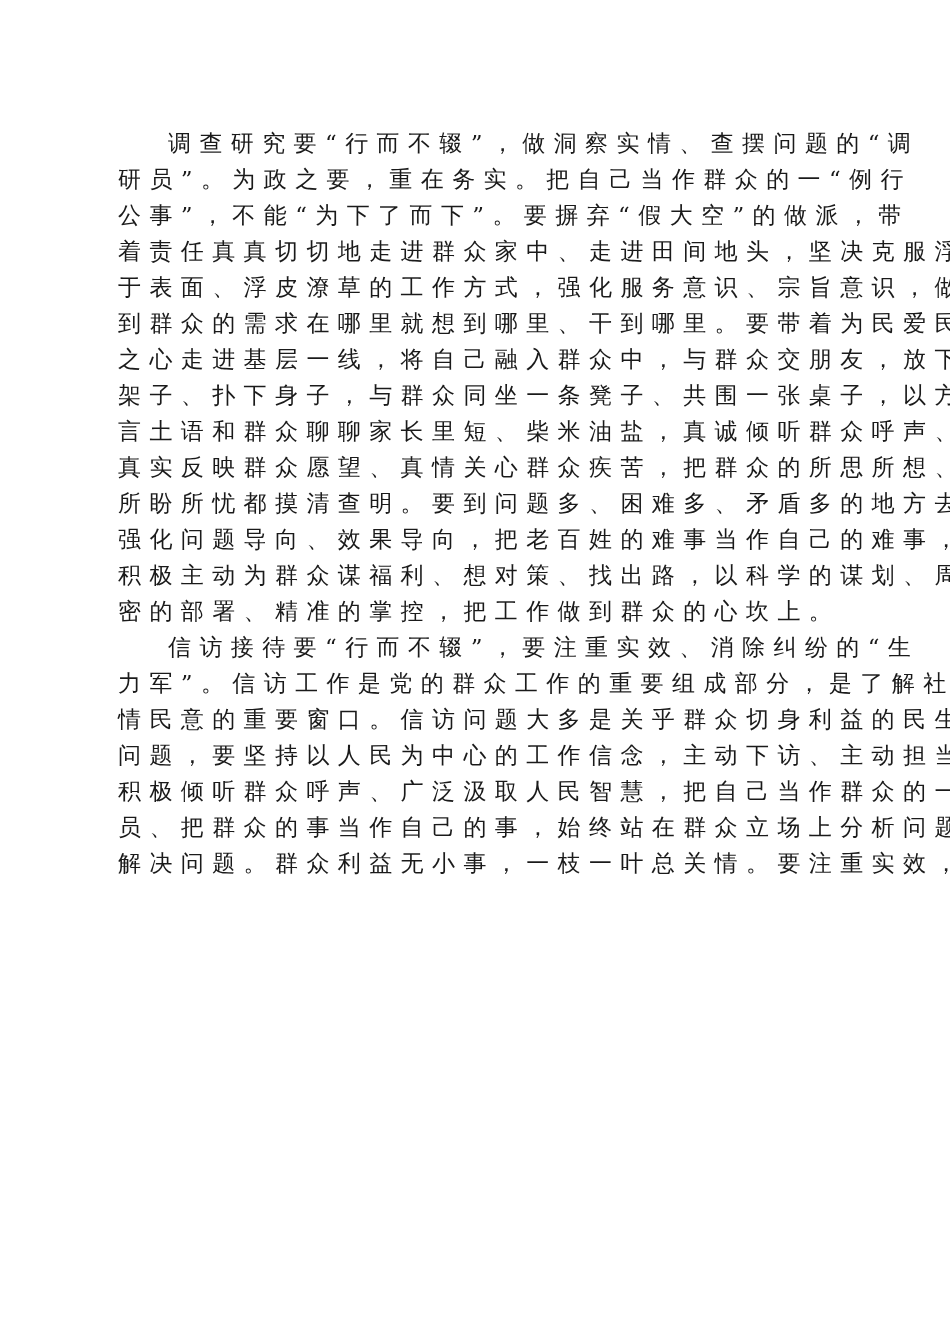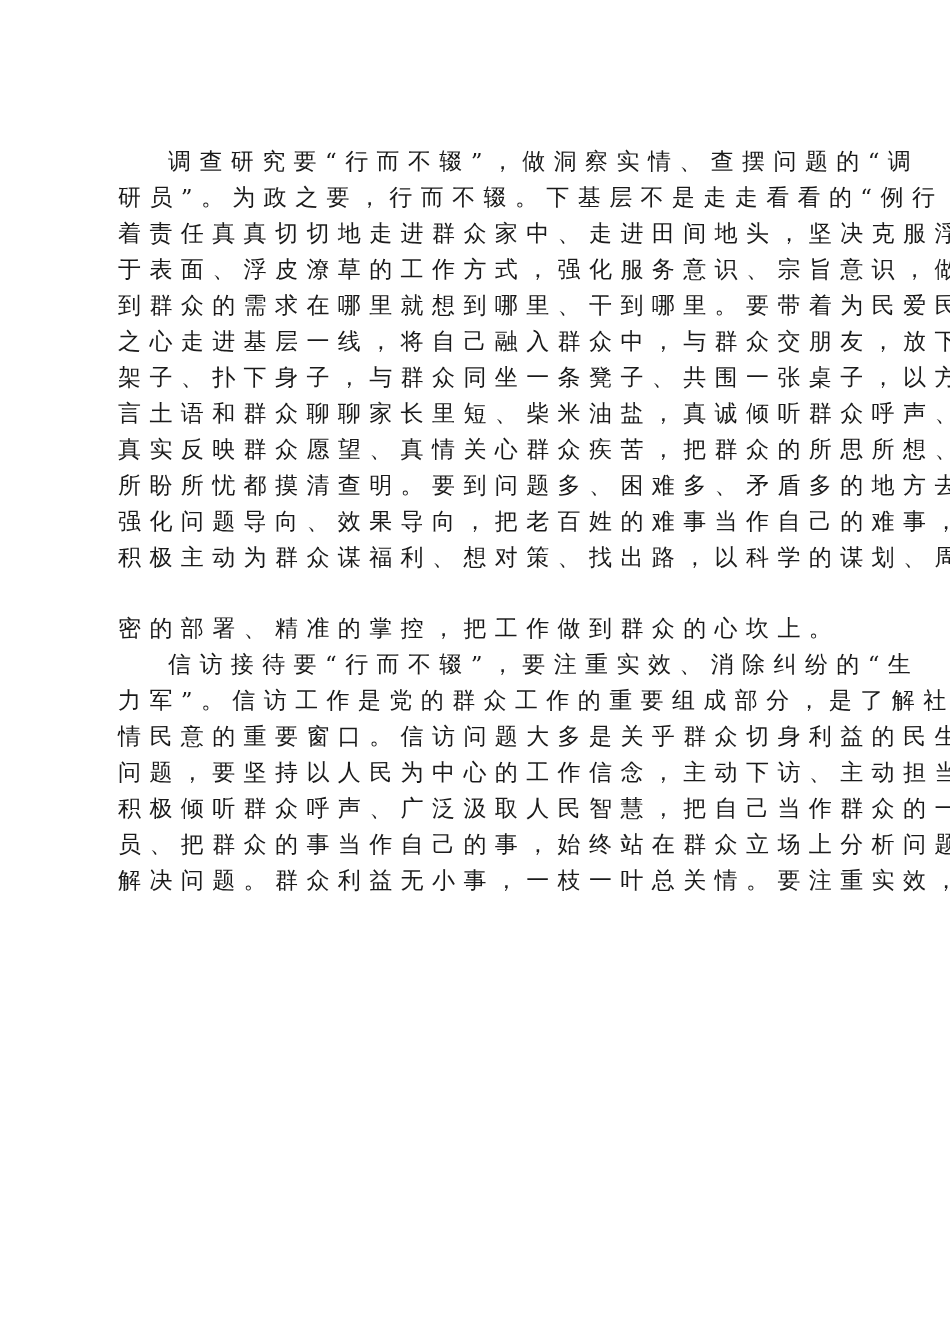--- a/index.html
+++ b/index.html
@@ -9,21 +9,21 @@
   }
   body {
     width: 950px;
     height: 1344px;
     position: relative;
     overflow: hidden;
   }
   .page {
     position: absolute;
     left: 118px;
-    top: 143px;
+    top: 125px;
     width: 704px;
   }
   .para {
     margin: 0;
     font-family: "DejaVu Serif", "Liberation Serif", serif;
     font-size: 23px;
     line-height: 36px;
     letter-spacing: 8.4px;
     color: #1a1a1a;
     text-align: justify;
@@ -36,30 +36,30 @@
     text-align: justify;
     text-align-last: justify;
     height: 36px;
     text-indent: 0;
   }
   .line.first {
     padding-left: 50px;
   }
   .line.last {
     text-align-last: left;
-    margin-top: 35px;
   }
 </style>
 </head>
 <body>
 
 <div class="page">
   <div class="para">
     <span class="line first">调查研究要“行而不辍”，做洞察实情、查摆问题的“调</span>
-    <span class="line">研员”。为政之要，行而不辍。下基层不是走走看看的“例行</span>
+    <span class="line">研员”。为政之要，重在务实。把自己当作群众的一“例行</span>
+    <span class="line">公事”，不能“为下了而下”。要摒弃“假大空”的做派，带</span>
     <span class="line">着责任真真切切地走进群众家中、走进田间地头，坚决克服浮</span>
     <span class="line">于表面、浮皮潦草的工作方式，强化服务意识、宗旨意识，做</span>
     <span class="line">到群众的需求在哪里就想到哪里、干到哪里。要带着为民爱民</span>
     <span class="line">之心走进基层一线，将自己融入群众中，与群众交朋友，放下</span>
     <span class="line">架子、扑下身子，与群众同坐一条凳子、共围一张桌子，以方</span>
     <span class="line">言土语和群众聊聊家长里短、柴米油盐，真诚倾听群众呼声、</span>
     <span class="line">真实反映群众愿望、真情关心群众疾苦，把群众的所思所想、</span>
     <span class="line">所盼所忧都摸清查明。要到问题多、困难多、矛盾多的地方去，</span>
     <span class="line">强化问题导向、效果导向，把老百姓的难事当作自己的难事，</span>
     <span class="line">积极主动为群众谋福利、想对策、找出路，以科学的谋划、周</span>

